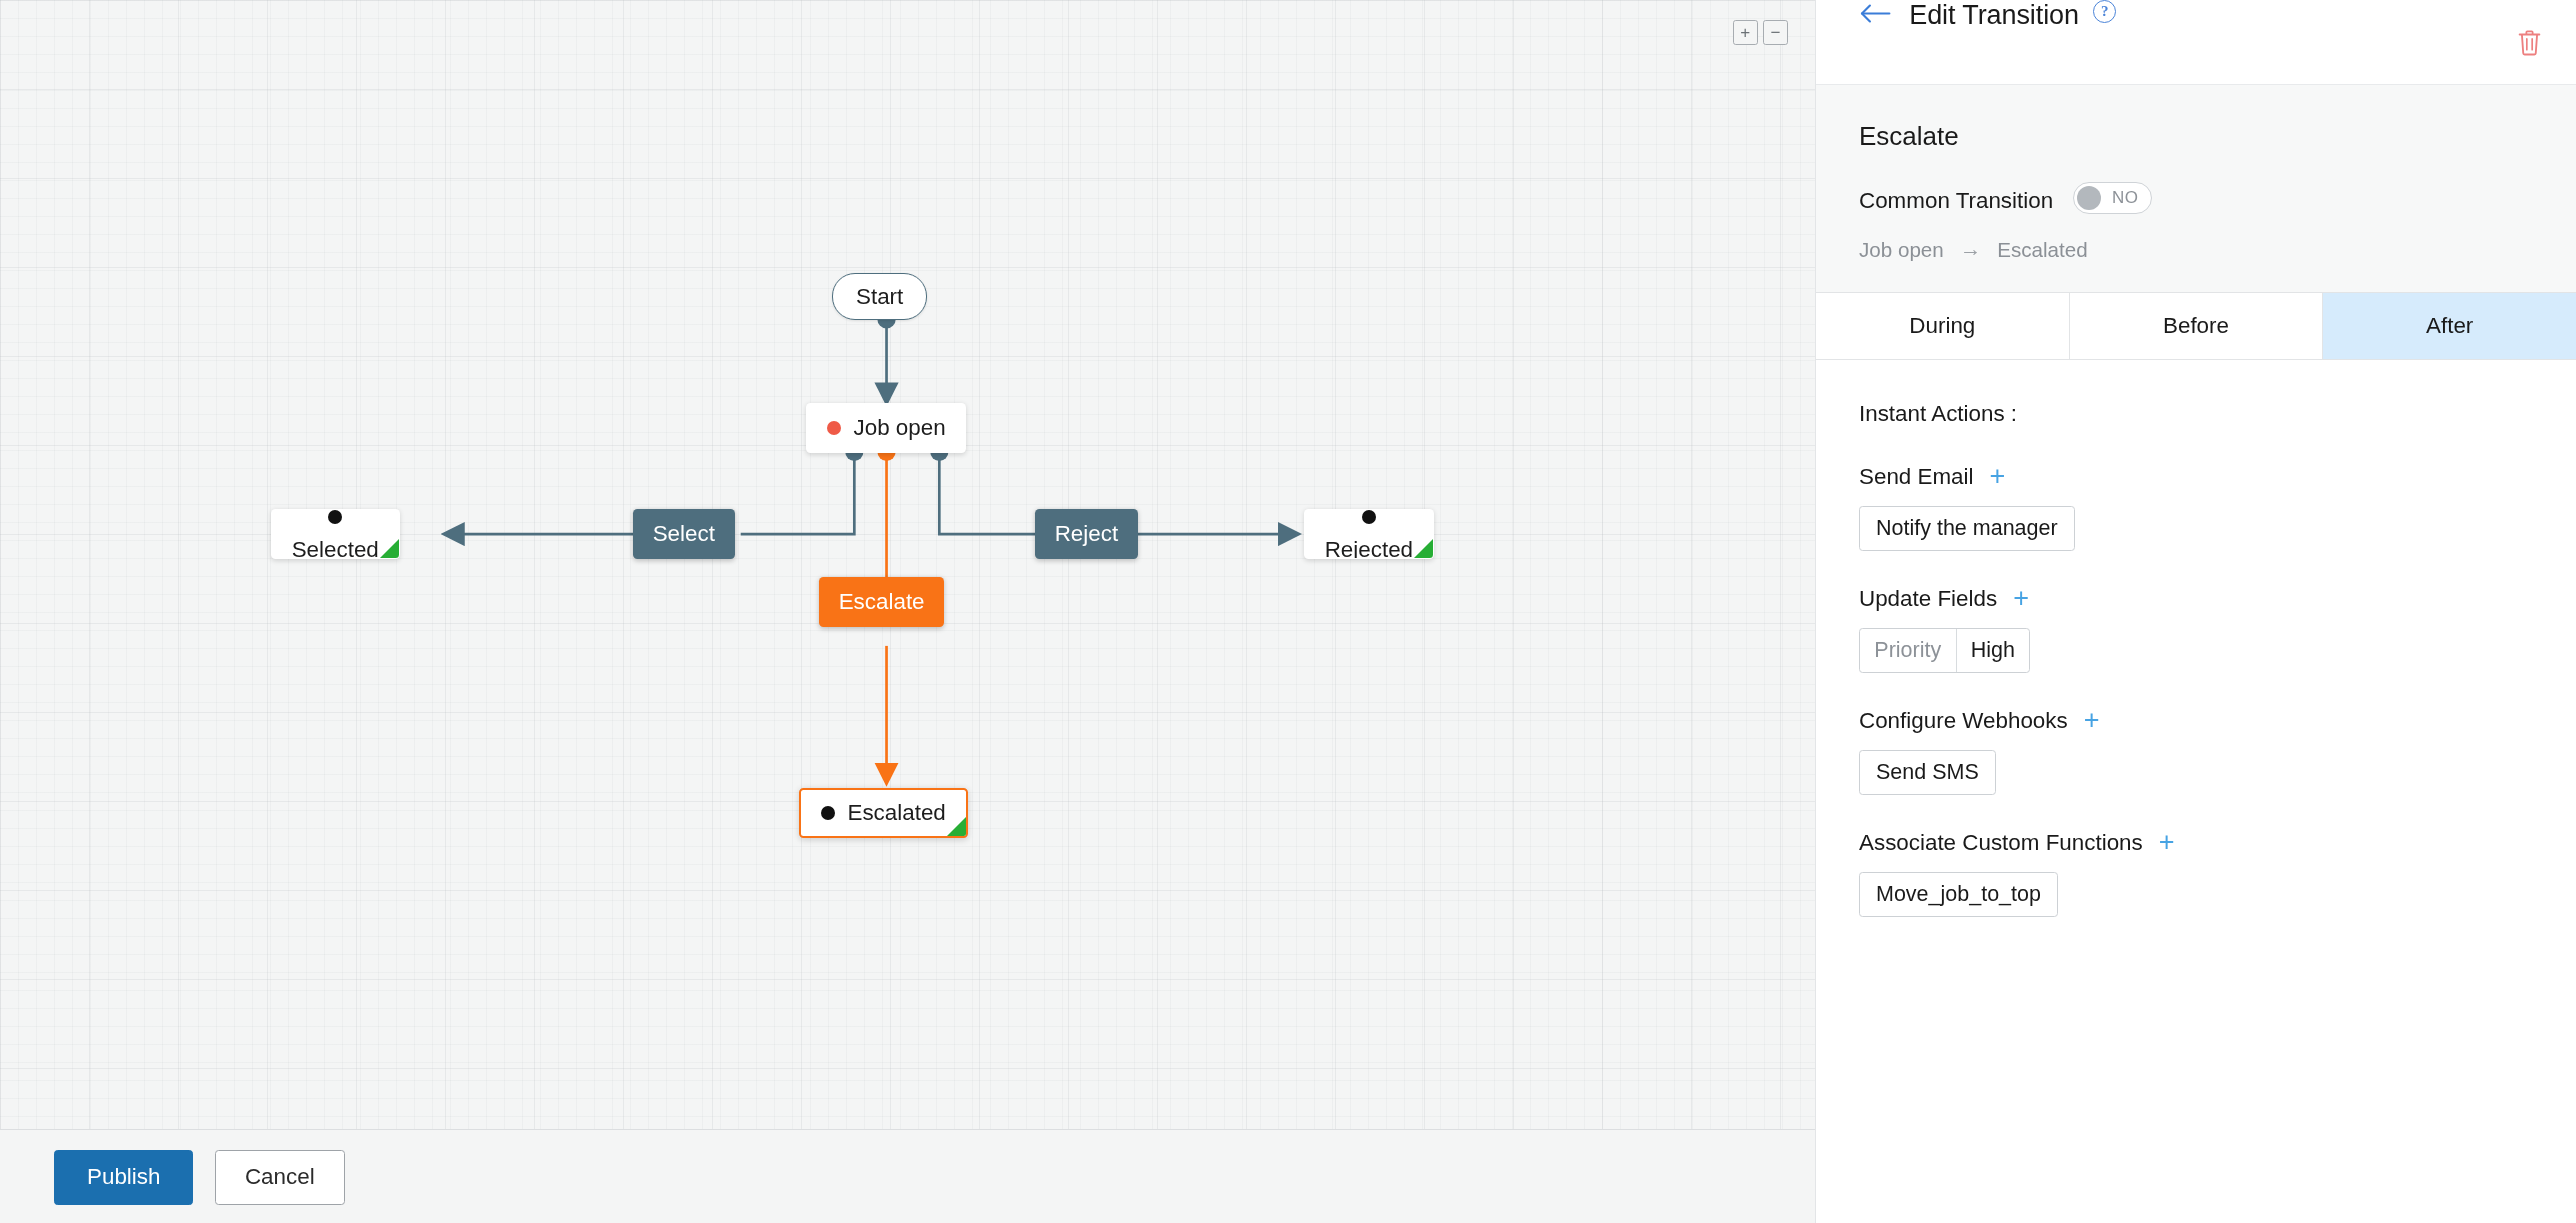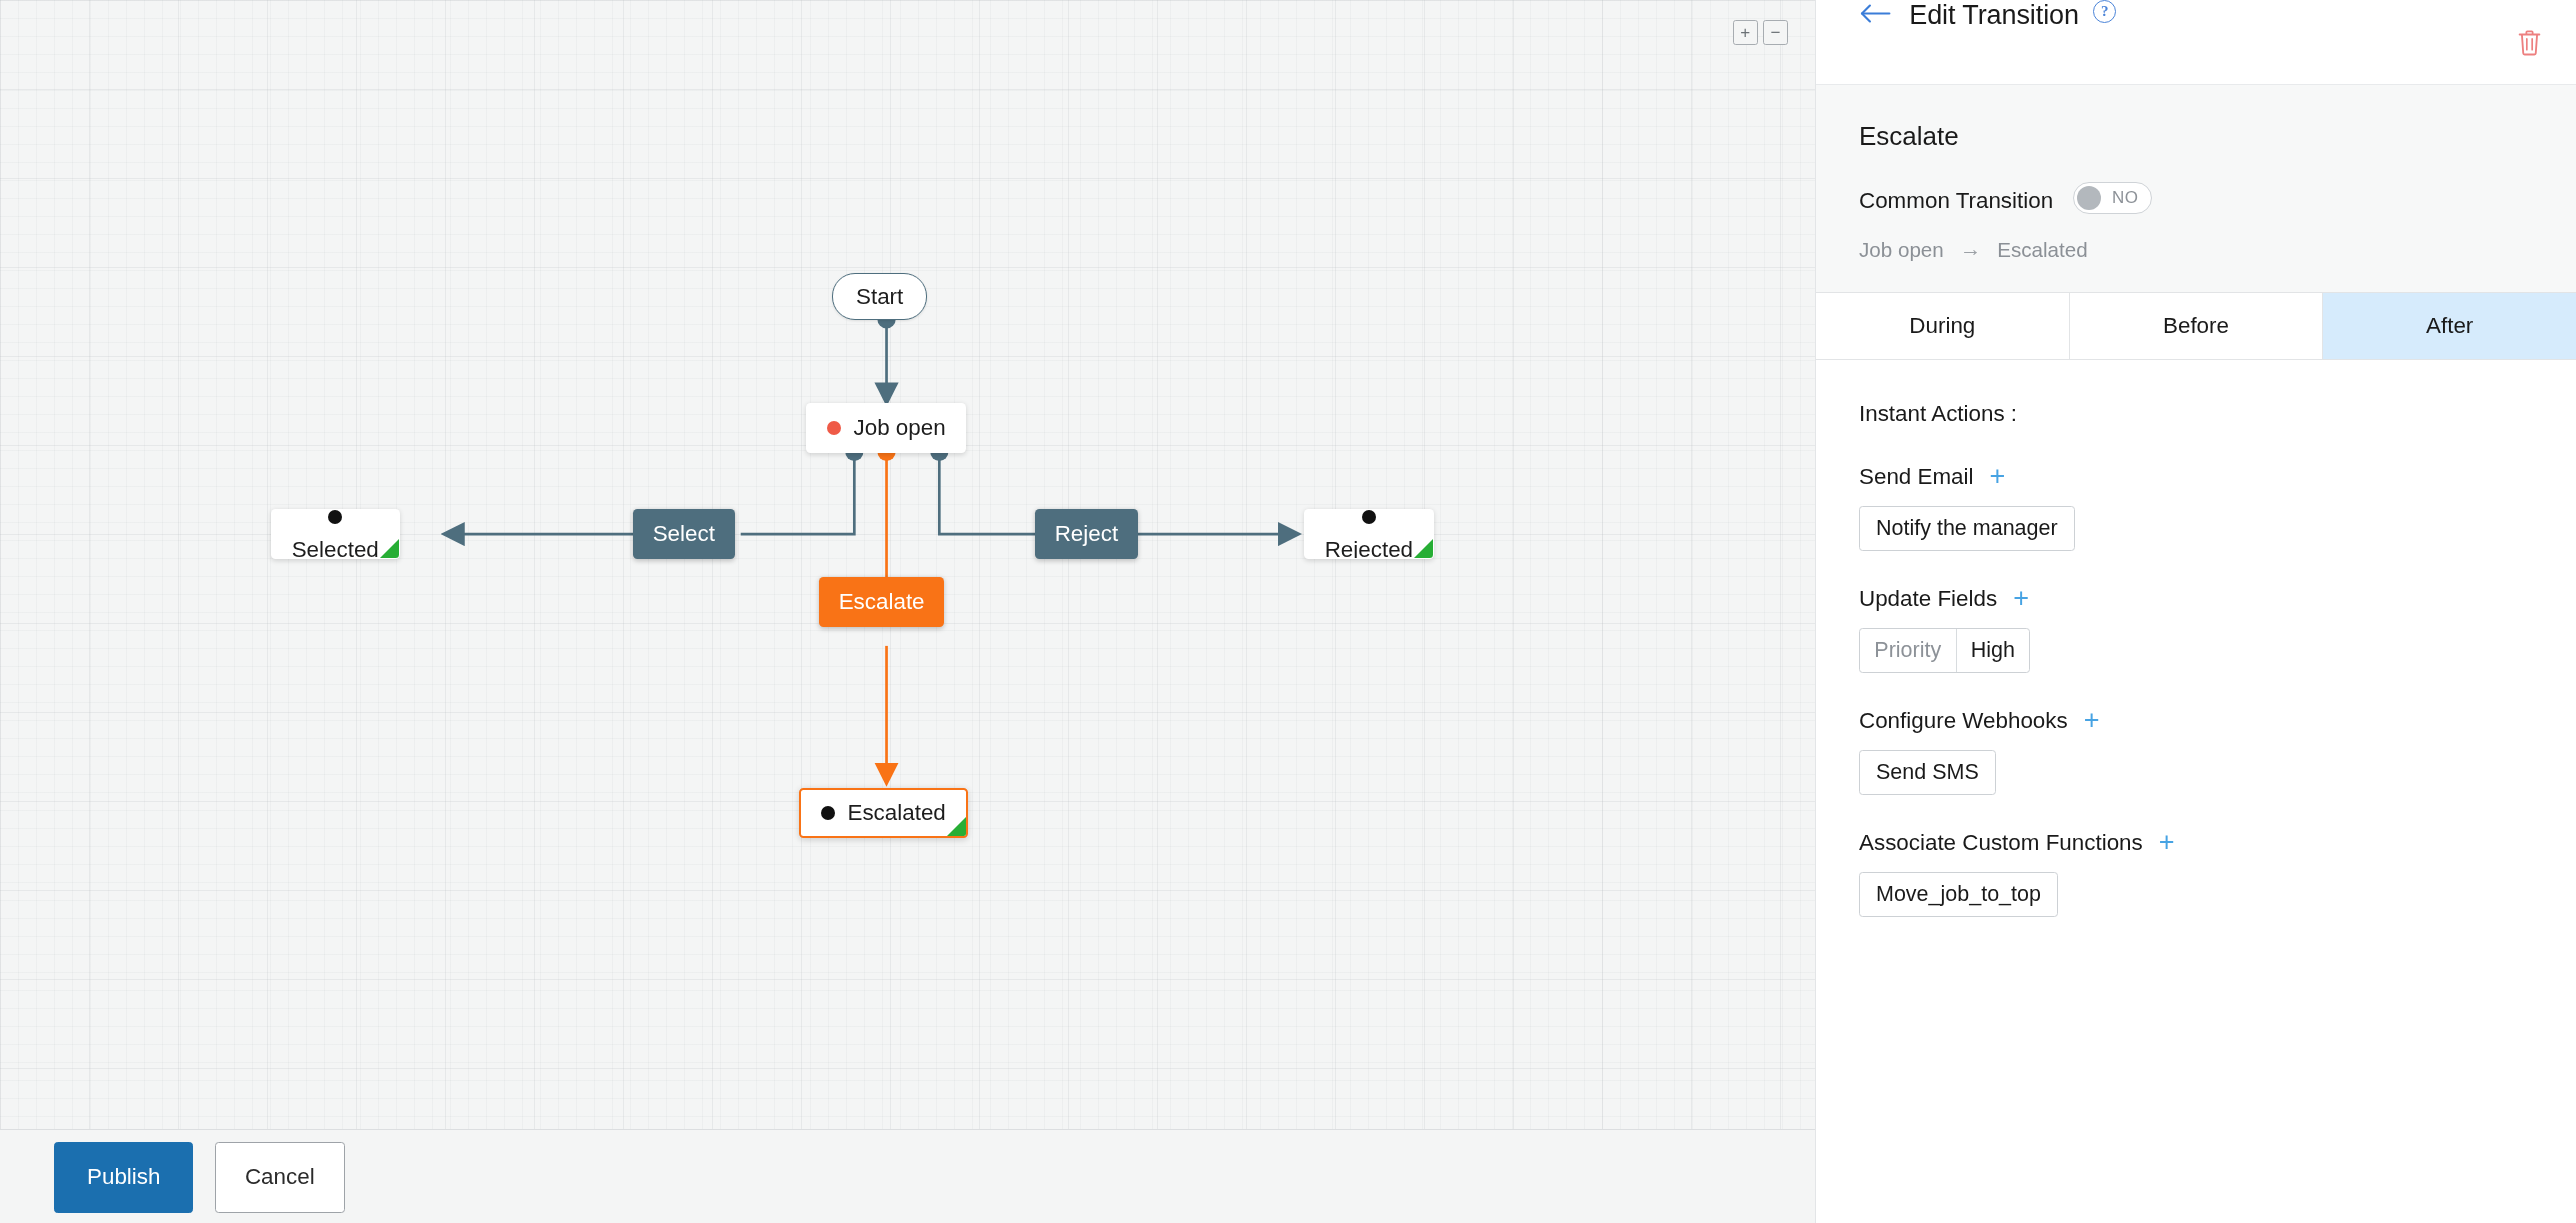--- a/index.html
+++ b/index.html
@@ -157,21 +157,21 @@
     align-items: center;
     padding-left: 54px;
     gap: 21.5px;
     z-index: 50;
   }
   .btn {
     font-family: "Liberation Sans", sans-serif;
     font-size: 22.4px;
     border-radius: 3.6px;
     cursor: pointer;
-    height: 71px;
+    height: 55px;
     display: inline-flex;
     align-items: center;
     justify-content: center;
   }
   .btn-publish {
     background: #1b6faf;
     color: #ffffff;
     border: 0.9px solid #1b6faf;
     padding: 0 32px;
   }

